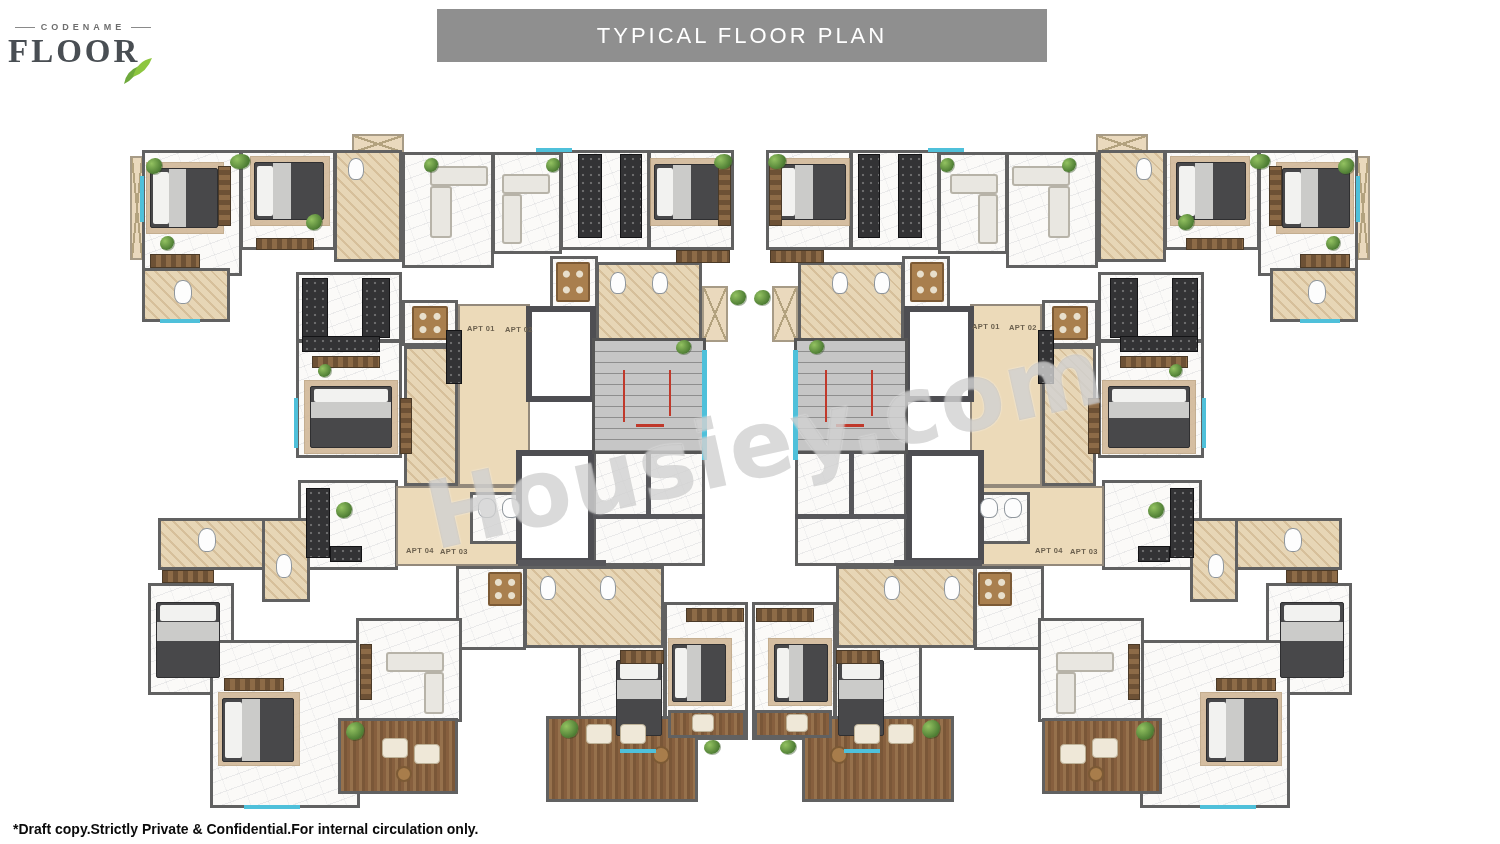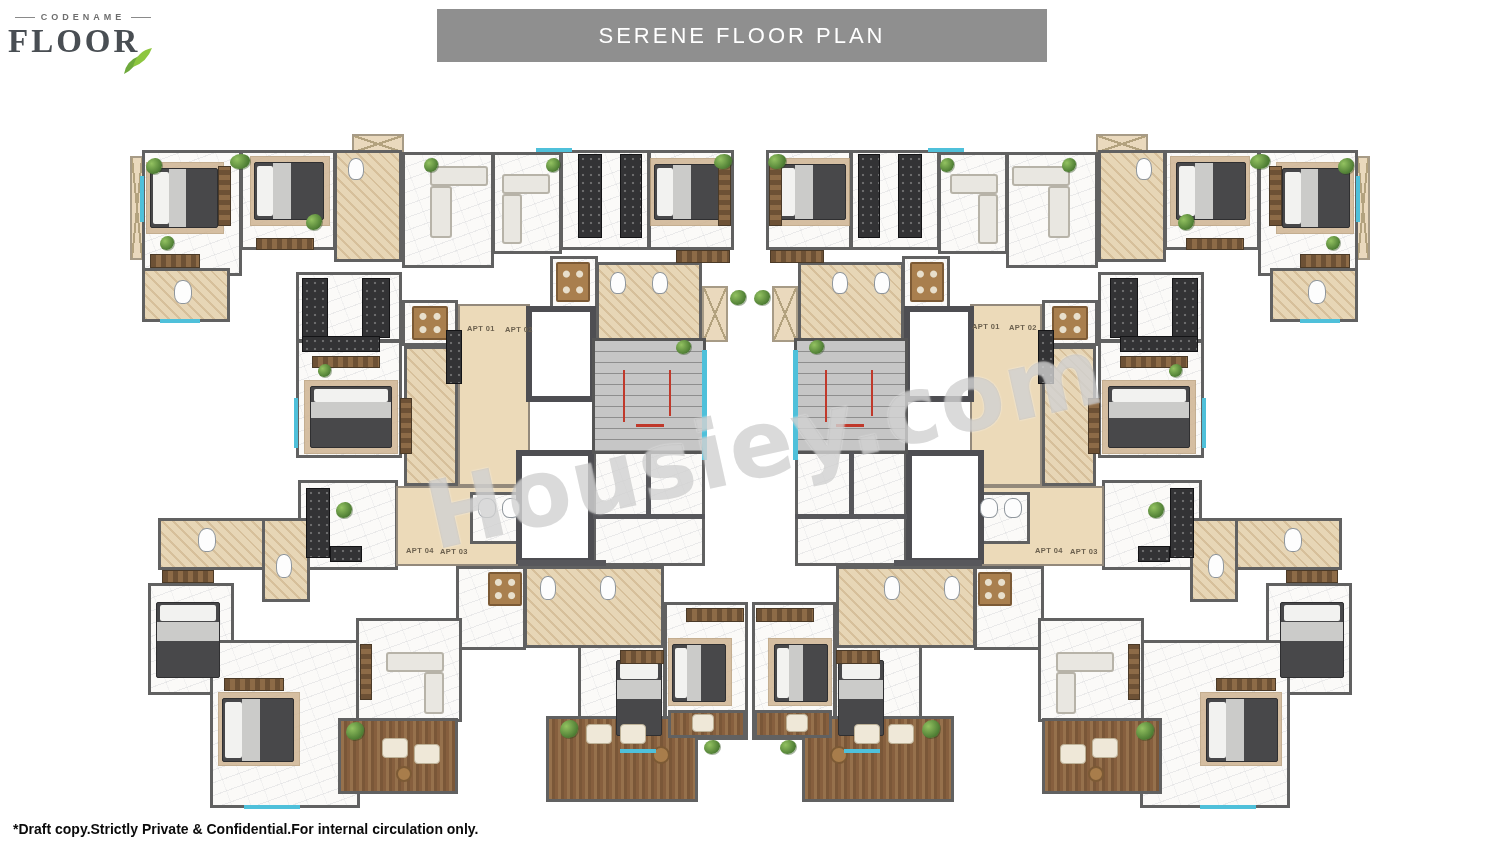--- a/index.html
+++ b/index.html
@@ -1,20 +1,20 @@
 <!DOCTYPE html>
 <html><head>
 <meta charset="utf-8">
 <style>
   html,body{margin:0;padding:0}
   body{width:1500px;height:844px;position:relative;background:#ffffff;overflow:hidden;
        font-family:"Liberation Sans",sans-serif}
 
   
-  #logo{position:absolute;left:8px;top:12px;width:150px}
+  #logo{position:absolute;left:8px;top:22px;width:150px}
   .codename-row{display:flex;align-items:center;justify-content:center;color:#6e6e6e;
       font-size:9px;font-weight:700;letter-spacing:4px;white-space:nowrap}
   .codename-row::before,.codename-row::after{content:"";flex:0 0 20px;height:1px;background:#8a8a8a;margin:0 6px}
   .serene-row{font-family:"Liberation Serif",serif;font-weight:700;font-size:33px;
       letter-spacing:3px;color:#494e53;line-height:1.05;margin-top:2px}
   #leaf{position:absolute;left:112px;top:28px}
 
   #banner{position:absolute;left:437px;top:9px;width:610px;height:53px;background:#8f8f8f;
       display:flex;align-items:center;justify-content:center;color:#ffffff;font-size:22px;
       letter-spacing:3px;font-weight:400}
@@ -80,21 +80,21 @@
   <div class="serene-row">FLOOR</div>
   <span id="leaf">
     <svg width="36" height="38" viewBox="0 0 36 38">
       <path d="M4 34 Q6 21 19 16 Q15 29 4 34 Z" fill="#6ea93c"></path>
       <path d="M13 27 Q17 11 32 8 Q27 22 13 27 Z" fill="#8dc63f"></path>
     </svg>
   </span>
 </div>
 
 <div id="banner">
-  <span>SERENE FLOOR PLAN</span>
+  <span>TYPICAL FLOOR PLAN</span>
 </div>
 
 <div id="plan">
     <div class="el balcL h" style="left: 130px; top: 156px; width: 14px; height: 104px;"></div>
     <div class="el balcL h" style="left: 1356px; top: 156px; width: 14px; height: 104px;"></div>
     <div class="el balcL h" style="left: 352px; top: 134px; width: 52px; height: 20px;"></div>
     <div class="el balcL h" style="left: 1096px; top: 134px; width: 52px; height: 20px;"></div>
     <div class="el balcL h" style="left: 634px; top: 306px; width: 40px; height: 32px;"></div>
     <div class="el balcL h" style="left: 826px; top: 306px; width: 40px; height: 32px;"></div>
     <div class="el balcL h" style="left: 702px; top: 286px; width: 26px; height: 56px;"></div>

